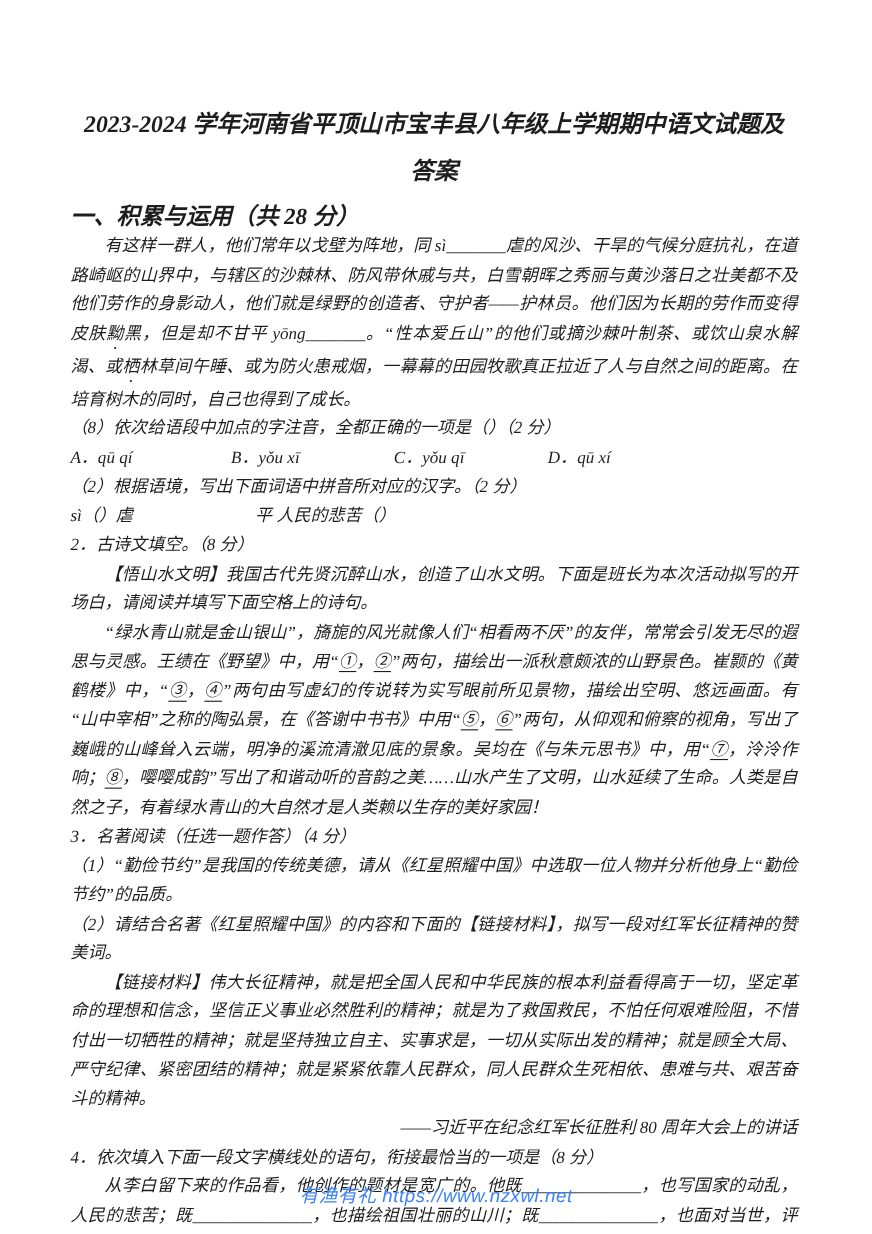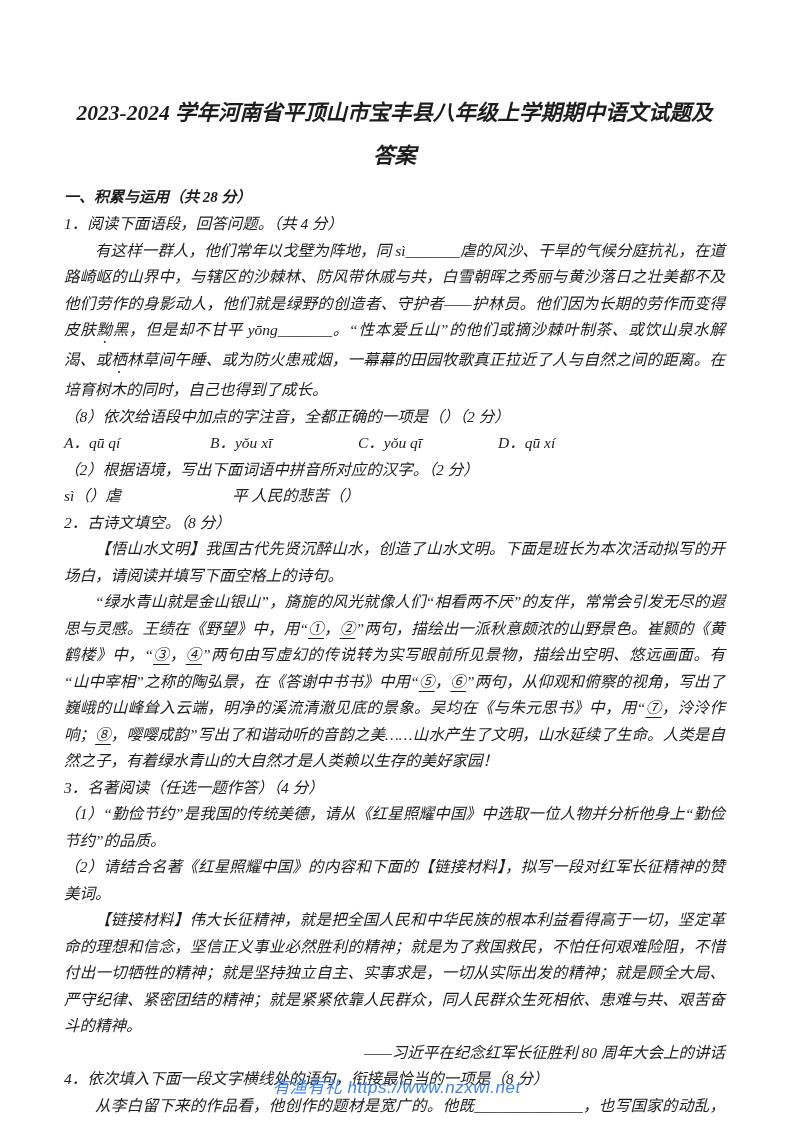--- a/index.html
+++ b/index.html
@@ -8,21 +8,21 @@
     background:#ffffff;box-sizing:border-box;
     padding:92px 68px 0 64px;
     font-family:"Liberation Serif","DejaVu Serif",serif;
     color:#1d1d1d;overflow:hidden;font-style:italic;
   }
   .title{
     text-align:center;font-weight:bold;font-size:21.5px;line-height:43px;
     margin-bottom:6px;
   }
   .sec-heading{
-    font-weight:bold;font-size:15px;line-height:27px;
+    font-weight:bold;font-size:21px;line-height:27px;
   }
   .b{font-size:15.5px;line-height:26.5px;text-align:justify;}
   .indent{text-indent:2em;}
   .options{
     display:grid;grid-template-columns:146px 148px 140px auto;
     font-size:15.5px;line-height:26.5px;
   }
   .hanzi-row{font-size:15.5px;line-height:26.5px;}
   .hz1{display:inline-block;min-width:164px;}
   .attr{text-align:right;}
@@ -43,21 +43,20 @@
 
 <div class="page">
 
   <div class="title">
     <div>2023-2024 学年河南省平顶山市宝丰县八年级上学期期中语文试题及</div>
     <div>答案</div>
   </div>
 
   <div class="sec-heading">一、积累与运用（共 28 分）</div>
 
-  <div class="b">1．阅读下面语段，回答问题。（共 4 分）</div>
   <div class="b indent">有这样一群人，他们常年以戈壁为阵地，同 sì_______虐的风沙、干旱的气候分庭抗礼，在道路崎岖的山界中，与辖区的沙棘林、防风带休戚与共，白雪朝晖之秀丽与黄沙落日之壮美都不及他们劳作的身影动人，他们就是绿野的创造者、守护者——护林员。他们因为长期的劳作而变得皮肤<span class="dot">黝</span>黑，但是却不甘平 yōng_______。“性本爱丘山”的他们或摘沙棘叶制茶、或饮山泉水解渴、或<span class="dot">栖</span>林草间午睡、或为防火患戒烟，一幕幕的田园牧歌真正拉近了人与自然之间的距离。在培育树木的同时，自己也得到了成长。</div>
 
   <div class="b">（8）依次给语段中加点的字注音，全都正确的一项是（）（2 分）</div>
   <div class="options">
     <span>A．qū qí</span>
     <span>B．yǒu xī</span>
     <span>C．yǒu qī</span>
     <span>D．qū xí</span>
   </div>
 

